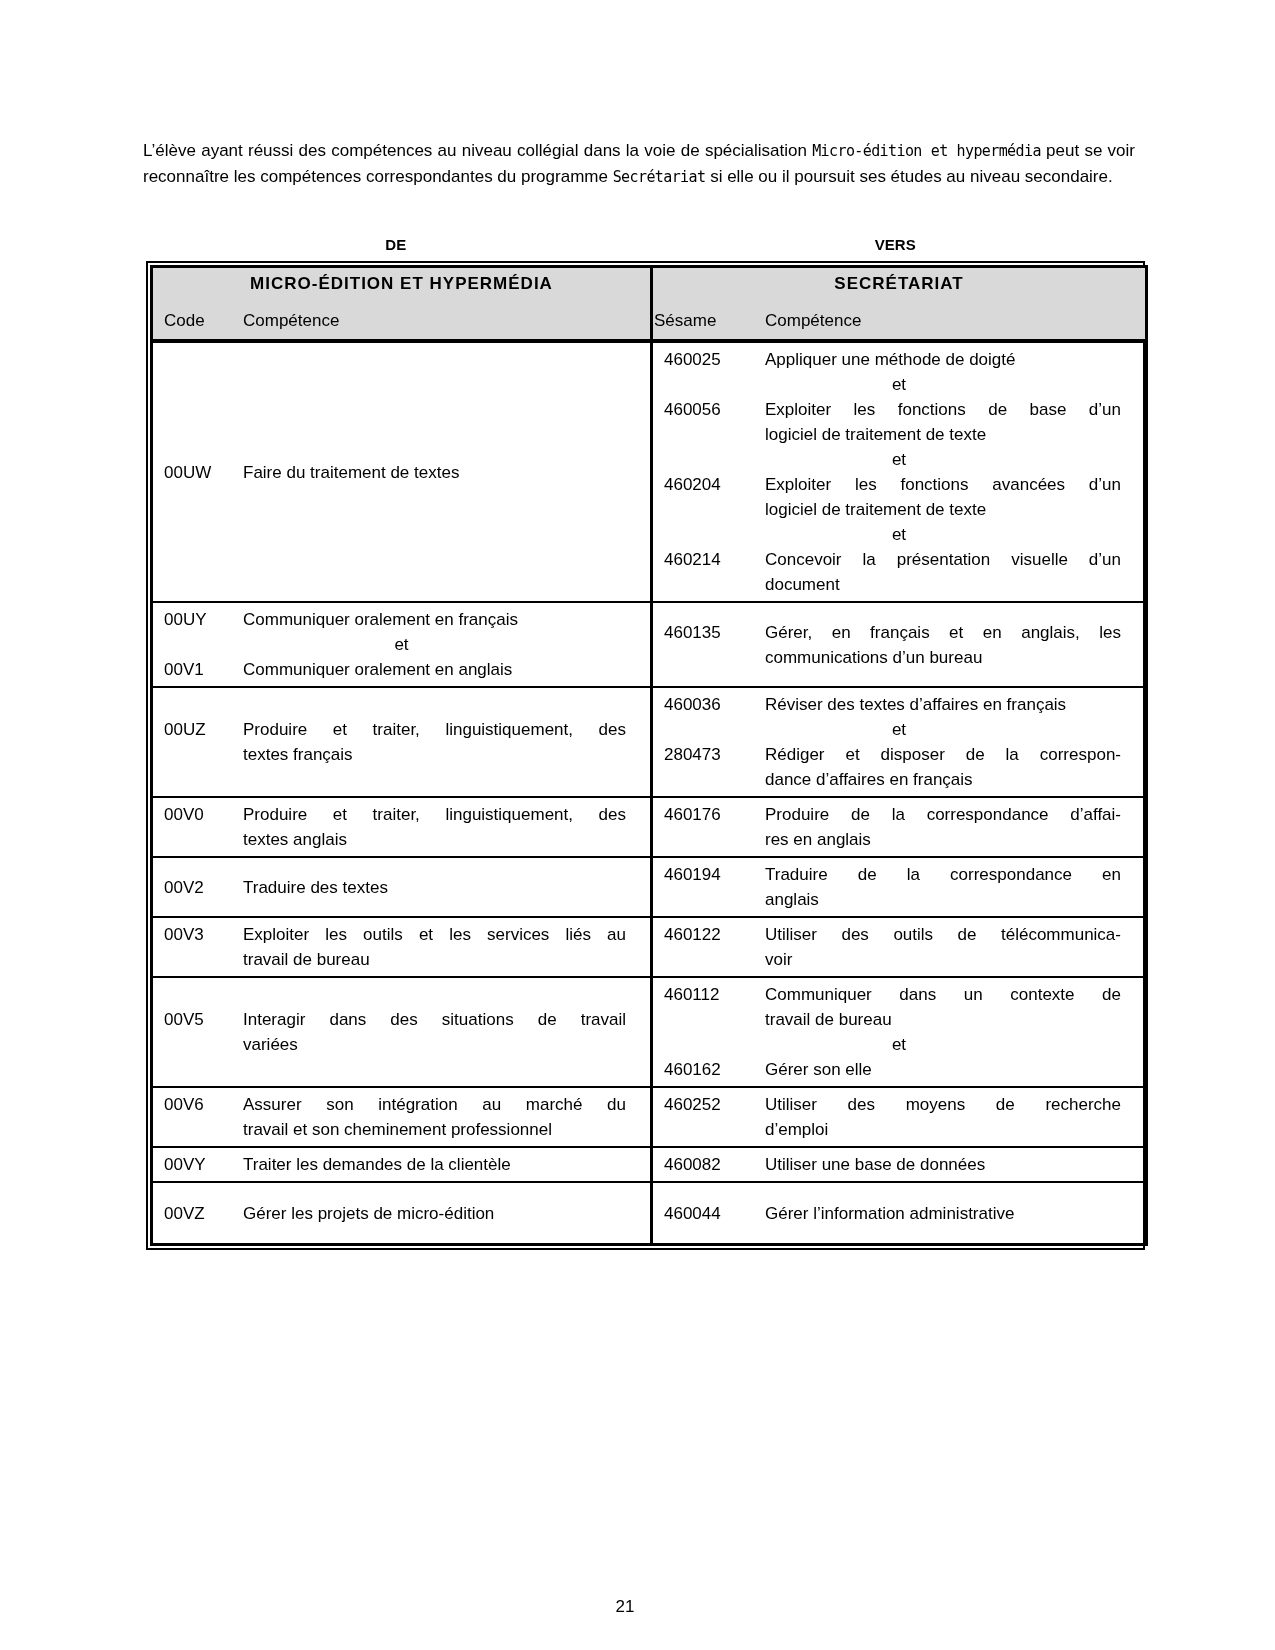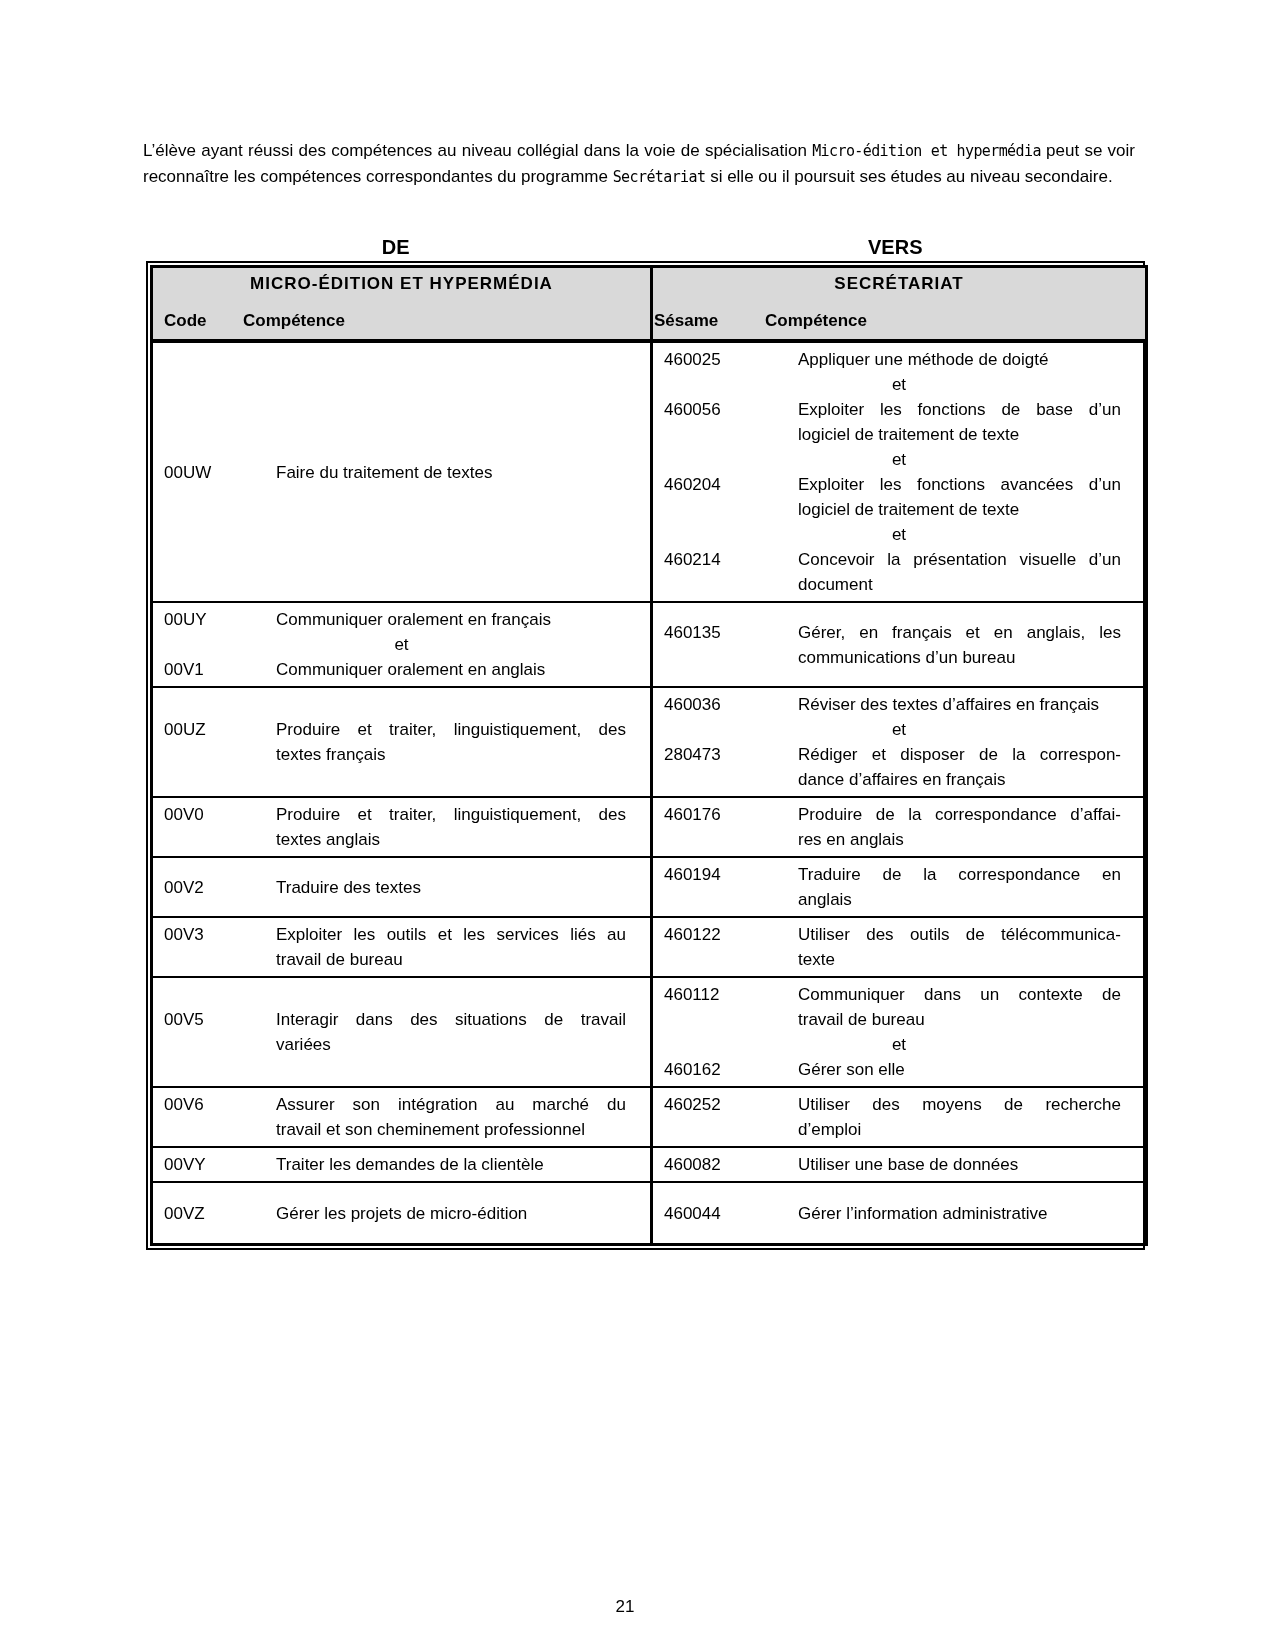--- a/index.html
+++ b/index.html
@@ -4,39 +4,39 @@
 <style>
   html,body{margin:0;padding:0;background:#ffffff;}
   body{width:1275px;height:1650px;font-family:"Liberation Sans",sans-serif;color:#000;}
   .page{position:relative;width:1275px;height:1650px;overflow:hidden;}
 
   .intro{position:absolute;left:143px;top:138px;width:992px;margin:0;
          font-size:17px;line-height:26px;text-align:justify;}
   .prog{font-family:"DejaVu Sans Mono",monospace;font-size:15px;letter-spacing:-0.6px;}
 
   .toplabels{position:absolute;left:146px;top:236px;width:999px;display:flex;
-             font-weight:bold;font-size:20px;}
+             font-weight:bold;font-size:15px;}
   .toplabels span{flex:1;text-align:center;}
 
   .table-outer{position:absolute;left:146px;top:261px;width:999px;
                border:2px solid #000;padding:2px;box-sizing:border-box;background:#fff;}
   table.ctable{width:100%;border-collapse:collapse;border:3px solid #000;table-layout:fixed;}
   td{vertical-align:middle;}
 
   .head-row td{background:#d9d9d9;border-bottom:4px solid #000;padding:6px 0 8px 0;}
   .half-title{text-align:center;font-weight:bold;font-size:17px;letter-spacing:1px;}
-  .col-heads{margin-top:17px;display:flex;font-weight:bold;font-size:17px;line-height:20px;}
+  .col-heads{margin-top:17px;display:flex;font-weight:normal;font-size:17px;line-height:20px;}
   .left-half{width:497px;border-right:3px solid #000;}
   .right-half{width:492px;}
   .left-half .code-col{flex:0 0 90px;padding-left:11px;box-sizing:border-box;}
   .right-half .code-col{flex:0 0 112px;padding-left:1px;box-sizing:border-box;}
   .comp-col{flex:1;padding-right:24px;}
 
   .body-row td{border-top:2px solid #000;padding:4px 0;font-size:17px;line-height:25px;}
-  .entry{display:flex;gap:33px;}
+  .entry{display:flex;}
   .ecode{box-sizing:border-box;}
   .left-half .ecode{flex:0 0 90px;padding-left:11px;}
   .right-half .ecode{flex:0 0 112px;padding-left:11px;}
   .etxt{flex:1;padding-right:24px;}
   .tline{min-height:25px;}
   .jl{text-align:justify;text-align-last:justify;}
   .et-line{text-align:center;min-height:25px;}
 
   tbody tr:nth-child(2) td{height:66px;}
   tbody tr:nth-child(10) td{height:52px;}
@@ -219,21 +219,21 @@
                   <div class="tline jl">Exploiter les outils et les services liés au</div>
                   <div class="tline">travail de bureau</div>
                 </div>
               </div>
             </td>
             <td class="right-half">
               <div class="entry">
                 <div class="ecode">460122</div>
                 <div class="etxt">
                   <div class="tline jl">Utiliser des outils de télécommunica-</div>
-                  <div class="tline">texte</div>
+                  <div class="tline">voir</div>
                 </div>
               </div>
             </td>
           </tr>
           <tr class="body-row">
             <td class="left-half">
               <div class="entry">
                 <div class="ecode">00V5</div>
                 <div class="etxt">
                   <div class="tline jl">Interagir dans des situations de travail</div>

